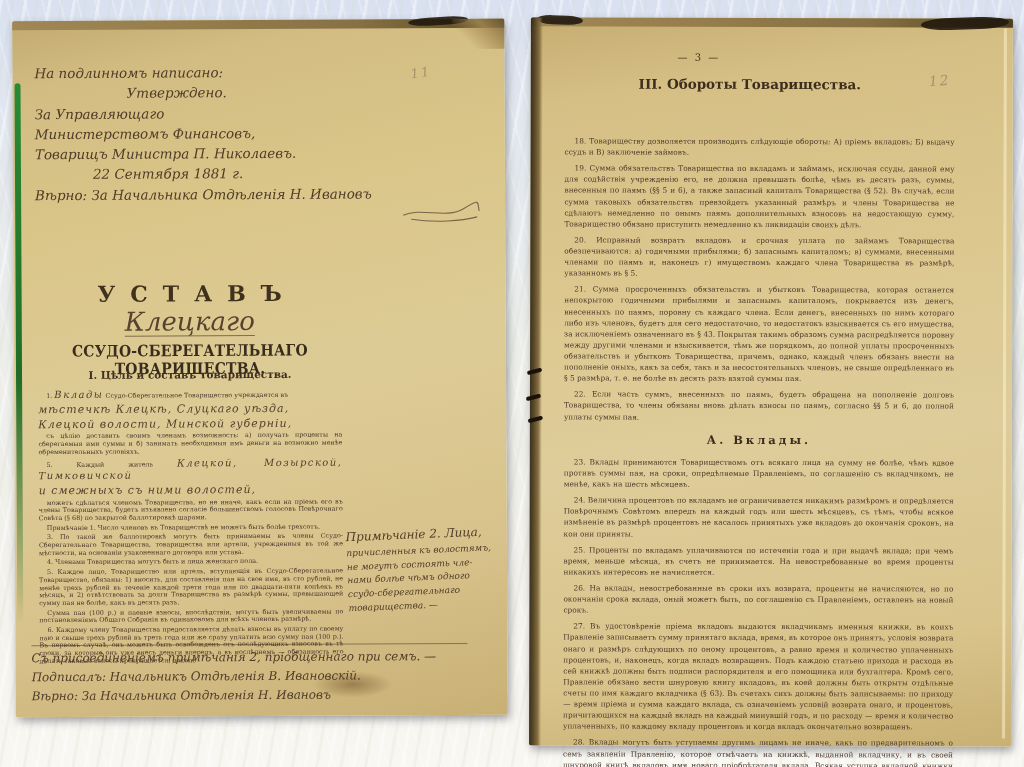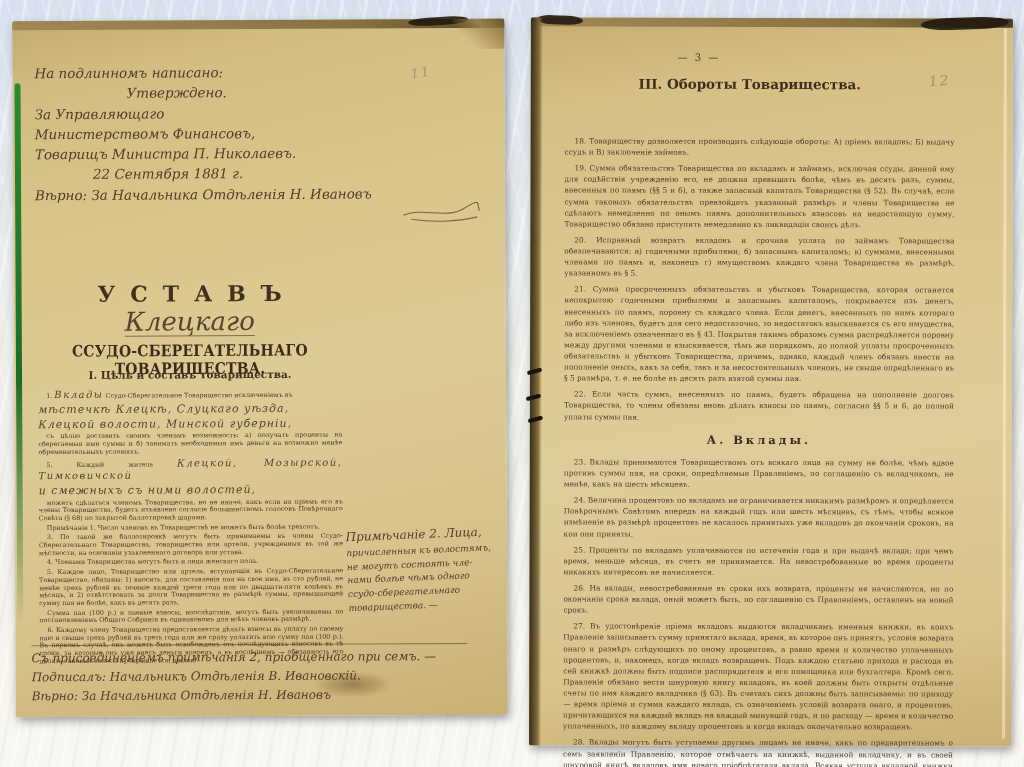--- a/index.html
+++ b/index.html
@@ -101,21 +101,21 @@
     </svg>
 
     <div class="title-ustav">УСТАВЪ</div>
     <div class="title-name hw">Клецкаго</div>
     <div class="title-sub">ССУДО-СБЕРЕГАТЕЛЬНАГО ТОВАРИЩЕСТВА.</div>
     <div class="section-head">I. Цѣль и составъ товарищества.</div>
 
     <div class="print-col">
       <p><span>1.</span>
         <span class="hw-inline">Вклады</span>
-        <span>Ссудо-Сберегательное Товарищество исключеніемъ въ</span></p>
+        <span>Ссудо-Сберегательное Товарищество учреждается въ</span></p>
       <p class="hw-insert">мѣстечкѣ Клецкѣ, Слуцкаго уѣзда,</p>
       <p class="hw-insert">Клецкой волости, Минской губерніи,</p>
       <p>съ цѣлію доставить своимъ членамъ возможность: а) получать проценты на сберегаемыя ими суммы и б) занимать необходимыя имъ деньги на возможно менѣе обременительныхъ условіяхъ.</p>
       <p><span>5. Каждый житель</span>
         <span class="hw-inline">Клецкой, Мозырской, Тимковичской</span></p>
       <p class="hw-insert">и смежныхъ съ ними волостей,</p>
       <p>можетъ сдѣлаться членомъ Товарищества, но не иначе, какъ если на пріемъ его въ члены Товарищества, будетъ изъявлено согласіе большинствомъ голосовъ Повѣрочнаго Совѣта (§ 68) по закрытой баллотировкѣ шарами.</p>
       <p>Примѣчаніе 1. Число членовъ въ Товариществѣ не можетъ быть болѣе трехсотъ.</p>
       <p>3. По такой же баллотировкѣ могутъ быть принимаемы въ члены Ссудо-Сберегательнаго Товарищества, товарищества или артели, учрежденныя въ той же мѣстности, на основаніи узаконеннаго договора или устава.</p>
       <p>4. Членами Товарищества могутъ быть и лица женскаго пола.</p>

